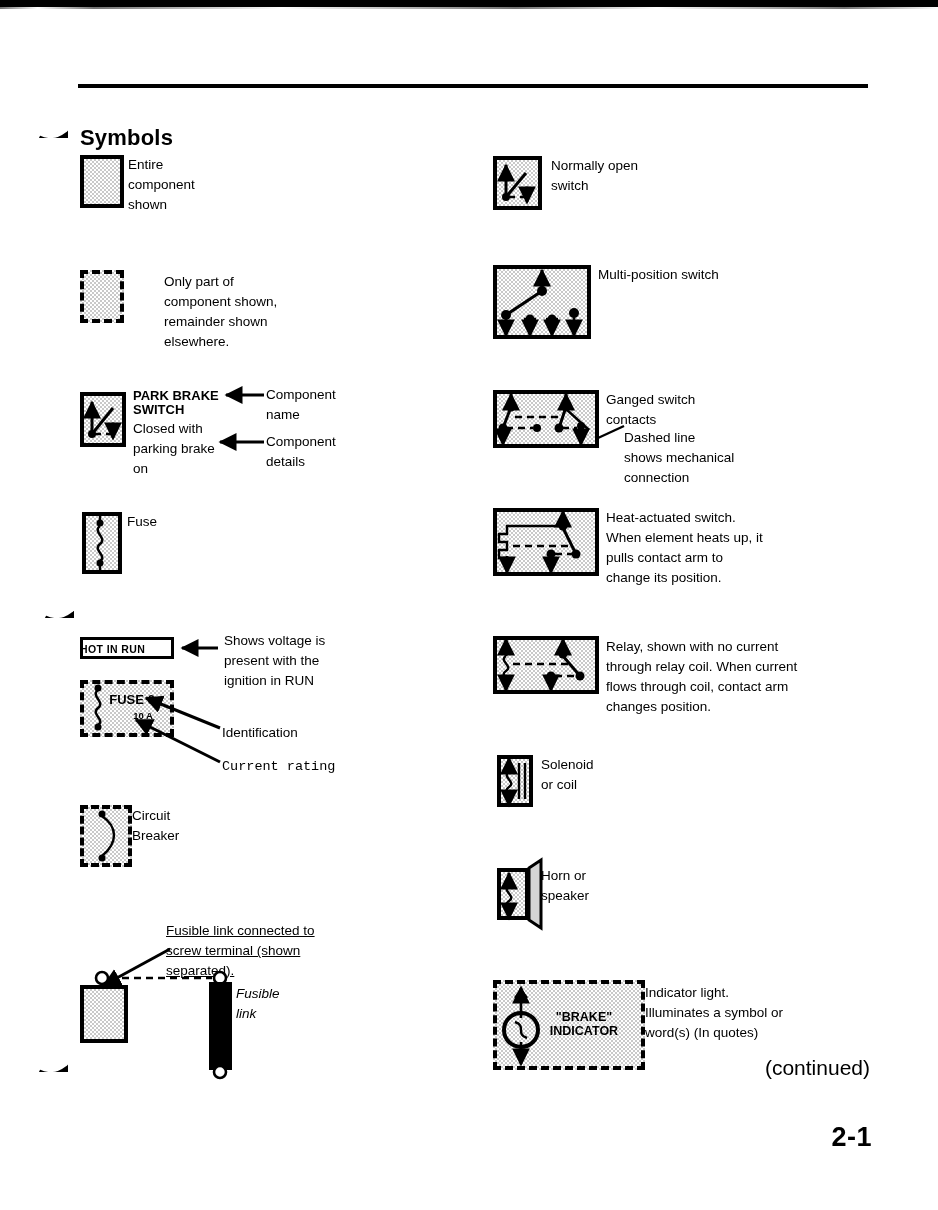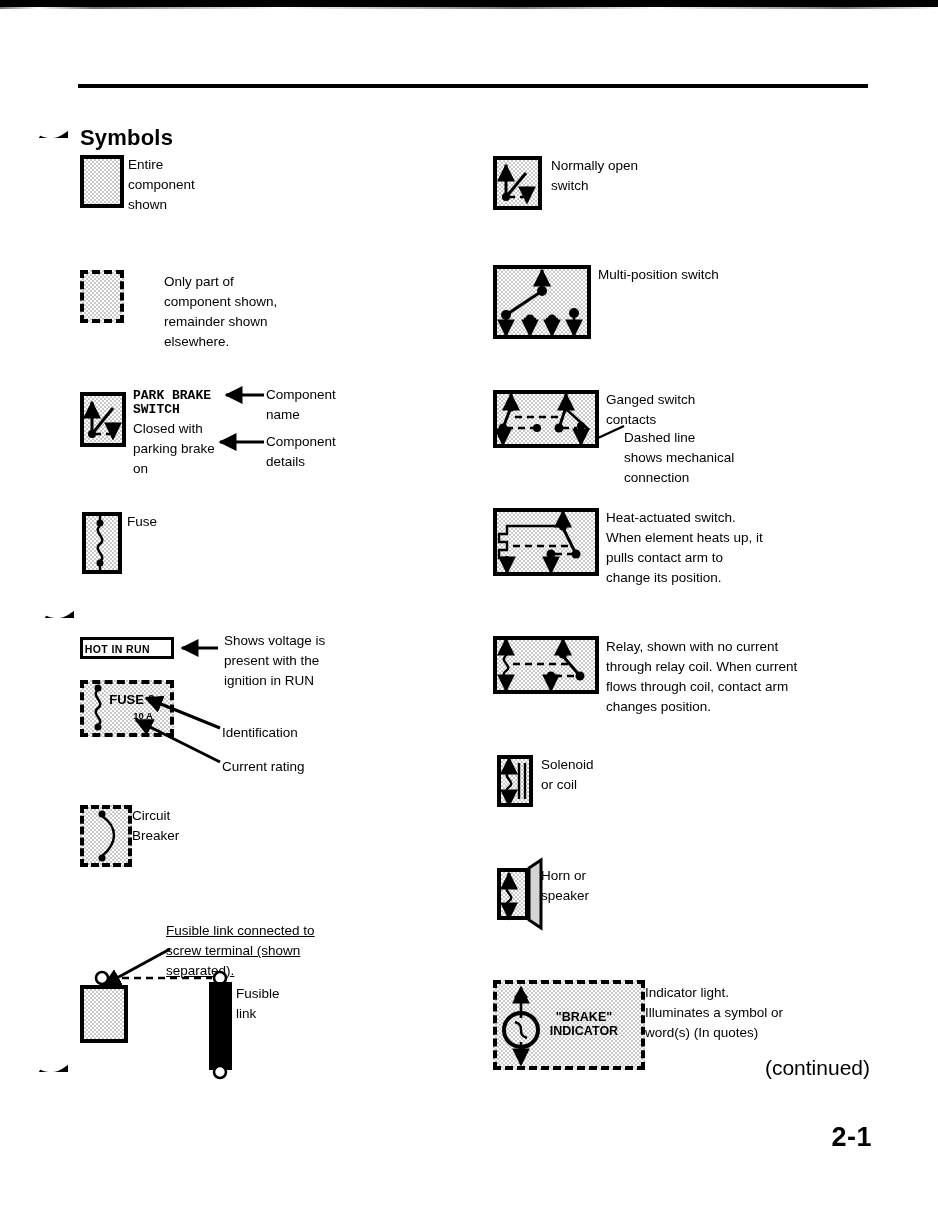--- a/index.html
+++ b/index.html
@@ -89,21 +89,21 @@
 
 <div class="sym solid" style="left:80px;top:392px;width:46px;height:55px;"></div>
 <svg style="left:80px;top:392px;width:46px;height:55px;">
   <path class="ar" d="M12,45 L12,10"></path>
   <path class="ln" d="M12,42 L33,16"></path>
   <circle class="dot" cx="12" cy="42" r="4"></circle>
   <path class="dash" d="M14,42 L31,42"></path>
   <path class="arrw" d="M33,34 L33,46"></path>
   <circle class="dot" cx="33" cy="34" r="3.5"></circle>
 </svg>
-<div class="cap lbl-bold" style="left:133px;top:389px;font-size:13px;line-height:14px;font-family:Liberation Mono, monospace;">PARK BRAKE
+<div class="cap lbl-bold" style="left:133px;top:389px;font-size:13px;line-height:14px;">PARK BRAKE
 SWITCH</div>
 <div class="cap" style="left:133px;top:419px;">Closed with
 parking brake
 on</div>
 <div class="cap" style="left:266px;top:385px;">Component
 name</div>
 <svg style="left:222px;top:391px;width:44px;height:10px;">
   <path class="ar" d="M42,4 L4,4"></path>
 </svg>
 <div class="cap" style="left:266px;top:432px;">Component
@@ -116,42 +116,42 @@
 <svg style="left:82px;top:512px;width:40px;height:62px;">
   <path class="ln2" d="M18,0 L18,8"></path>
   <circle class="dot" cx="18" cy="11" r="3.5"></circle>
   <path class="ln2" d="M18,14 C10,20 26,26 18,32 C10,38 26,44 18,49"></path>
   <circle class="dot" cx="18" cy="51" r="3.5"></circle>
   <path class="ln2" d="M18,54 L18,62"></path>
 </svg>
 <div class="cap" style="left:127px;top:512px;">Fuse</div>
 
 <div class="sym plain" style="left:80px;top:637px;width:94px;height:22px;"></div>
-<div class="hotrun" style="left:80px;top:643px;width:70px;text-align:right;">HOT IN RUN</div>
+<div class="hotrun" style="left:80px;top:643px;width:70px;text-align:left;">HOT IN RUN</div>
 <div class="cap" style="left:224px;top:631px;">Shows voltage is
 present with the
 ignition in RUN</div>
 <svg style="left:176px;top:644px;width:44px;height:10px;">
   <path class="ar" d="M42,4 L6,4"></path>
 </svg>
 
 <div class="sym dashed" style="left:80px;top:680px;width:94px;height:57px;"></div>
 <svg style="left:80px;top:680px;width:94px;height:57px;">
   <circle class="dot" cx="18" cy="8" r="3.5"></circle>
   <path class="ln2" d="M18,10 C10,16 26,22 18,28 C10,34 26,40 18,45"></path>
   <circle class="dot" cx="18" cy="47" r="3.5"></circle>
 </svg>
 <div class="fuselbl" style="left:97px;top:692px;width:70px;text-align:center;">FUSE 6</div>
 <div class="fuseamp" style="left:97px;top:710px;width:92px;text-align:center;">10 A</div>
 
 <div class="cap" style="left:222px;top:723px;">Identification</div>
 <svg style="left:140px;top:694px;width:82px;height:40px;">
   <path class="ar" d="M80,34 L6,4"></path>
 </svg>
-<div class="cap" style="left:222px;top:757px;">Current rating</div>
+<div class="cap" style="left:222px;top:757px;font-family:Liberation Mono, monospace;">Current rating</div>
 <svg style="left:130px;top:716px;width:92px;height:50px;">
   <path class="ar" d="M90,46 L6,4"></path>
 </svg>
 
 <div class="sym dashed" style="left:80px;top:805px;width:52px;height:62px;"></div>
 <svg style="left:80px;top:805px;width:52px;height:62px;">
   <circle class="dot" cx="22" cy="9" r="3.5"></circle>
   <path class="ln2" d="M22,11 C38,22 38,38 22,51"></path>
   <circle class="dot" cx="22" cy="53" r="3.5"></circle>
 </svg>
@@ -167,21 +167,21 @@
 <div class="sym solid" style="left:80px;top:985px;width:48px;height:58px;"></div>
 <svg style="left:94px;top:968px;width:140px;height:20px;">
   <circle cx="8" cy="10" r="6" fill="#fff" stroke="#000" stroke-width="2.6"></circle>
   <path class="dash" d="M16,10 L118,10"></path>
   <circle cx="126" cy="10" r="6" fill="#fff" stroke="#000" stroke-width="2.6"></circle>
 </svg>
 <div class="blk" style="left:209px;top:982px;width:23px;height:88px;"></div>
 <svg style="left:209px;top:1062px;width:24px;height:20px;">
   <circle cx="11" cy="10" r="6" fill="#fff" stroke="#000" stroke-width="2.6"></circle>
 </svg>
-<div class="cap" style="left:236px;top:984px;">Fusible
+<div class="cap" style="left:236px;top:984px;font-style:italic;">Fusible
 link</div>
 
 <div class="sym solid" style="left:493px;top:156px;width:49px;height:54px;"></div>
 <svg style="left:493px;top:156px;width:49px;height:54px;">
   <path class="ar" d="M13,44 L13,9"></path>
   <path class="ln" d="M13,41 L33,17"></path>
   <circle class="dot" cx="13" cy="41" r="4"></circle>
   <path class="dash" d="M15,41 L32,41"></path>
   <path class="arrw" d="M34,34 L34,46"></path>
   <circle class="dot" cx="34" cy="34" r="3.5"></circle>

